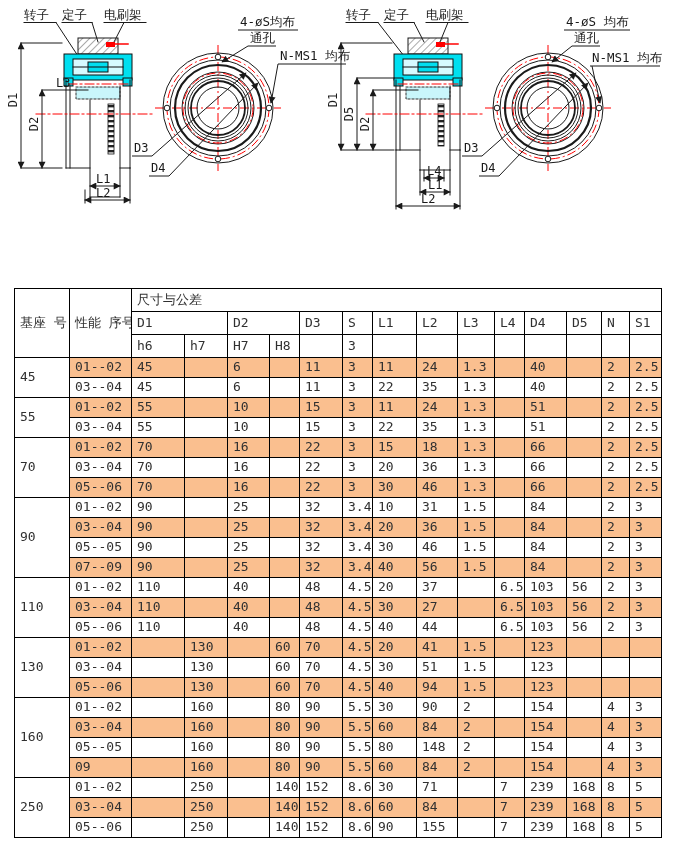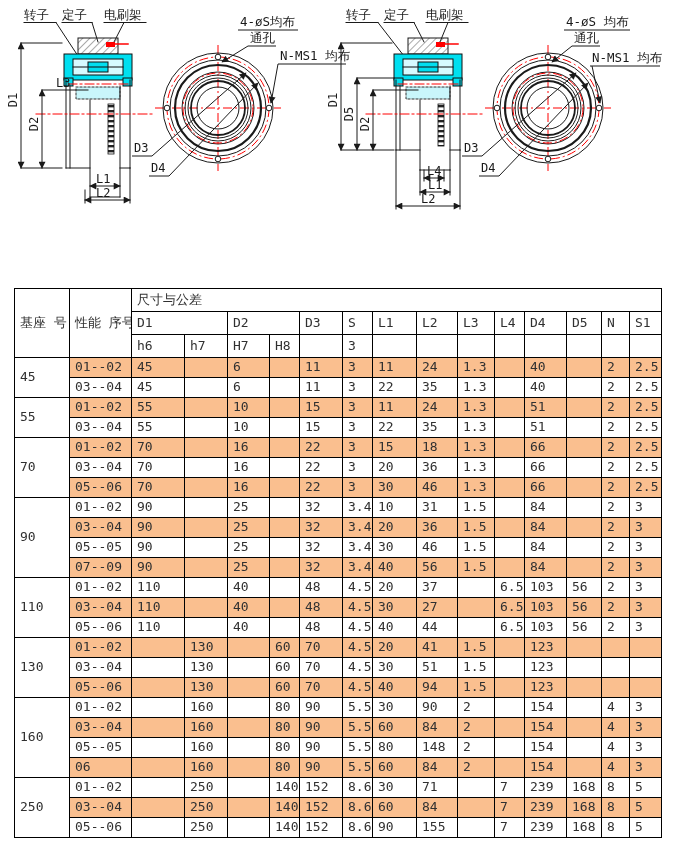--- a/index.html
+++ b/index.html
@@ -612,21 +612,21 @@
         <td>80</td>
         <td>148</td>
         <td>2</td>
         <td></td>
         <td>154</td>
         <td></td>
         <td>4</td>
         <td>3</td>
       </tr>
       <tr>
-        <td class="hl">06</td>
+        <td class="hl">09</td>
         <td class="hl"></td>
         <td class="hl">160</td>
         <td class="hl"></td>
         <td class="hl">80</td>
         <td class="hl">90</td>
         <td class="hl">5.5</td>
         <td class="hl">60</td>
         <td class="hl">84</td>
         <td class="hl">2</td>
         <td class="hl"></td>

